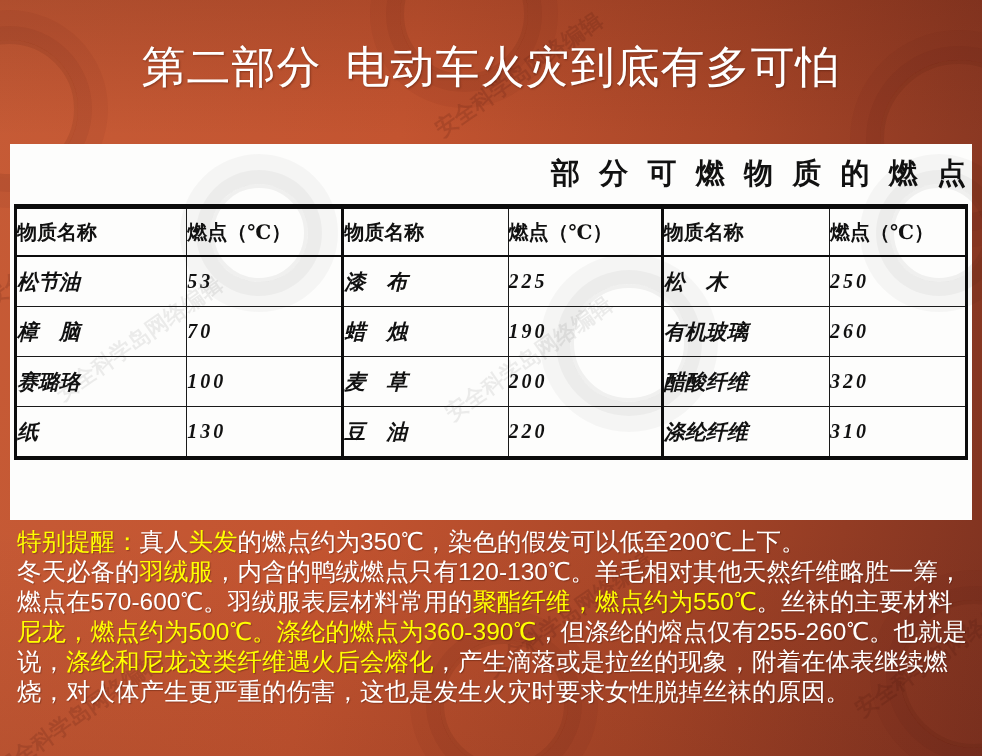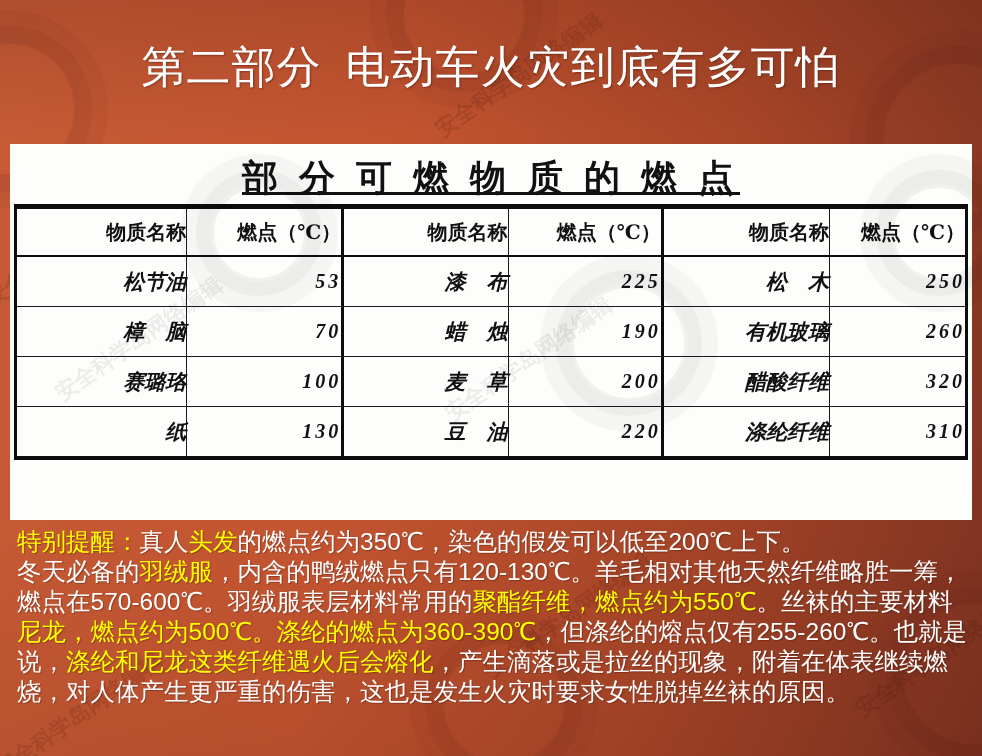--- a/index.html
+++ b/index.html
@@ -46,40 +46,39 @@
     white-space:pre;
   }
   
   .panel{
     position:absolute;left:10px;top:144px;
     width:962px;height:376px;
     background:#fdfdfc;
   }
   .table-title{
     margin-top:10px;
-    text-align:center;
+    text-align:right;
     font-family:"Liberation Serif","DejaVu Serif",serif;
     font-weight:bold;
-    font-size:36px;
+    font-size:29px;
     letter-spacing:6px;
     color:#111;
     white-space:pre;
-    text-decoration:underline;
   }
   table.ignition{
     position:absolute;left:4px;top:60px;
     width:954px;
     border-collapse:collapse;
     table-layout:fixed;
     font-family:"Liberation Serif","DejaVu Serif",serif;
     color:#111;
   }
   table.ignition th, table.ignition td{
     border:1.5px solid #1a1a1a;
-    text-align:right;
+    text-align:left;
     vertical-align:middle;
     padding:0;
     font-weight:bold;
     white-space:pre;
   }
   table.ignition{border:3px solid #0c0c0c;border-top:5px solid #0c0c0c;border-bottom:4px solid #0c0c0c;}
   table.ignition th{height:46px;font-size:20px;border-bottom:2.5px solid #0c0c0c;}
   table.ignition td{height:49px;font-size:21px;font-style:italic;}
   table.ignition th:nth-child(2), table.ignition td:nth-child(2),
   table.ignition th:nth-child(4), table.ignition td:nth-child(4){

